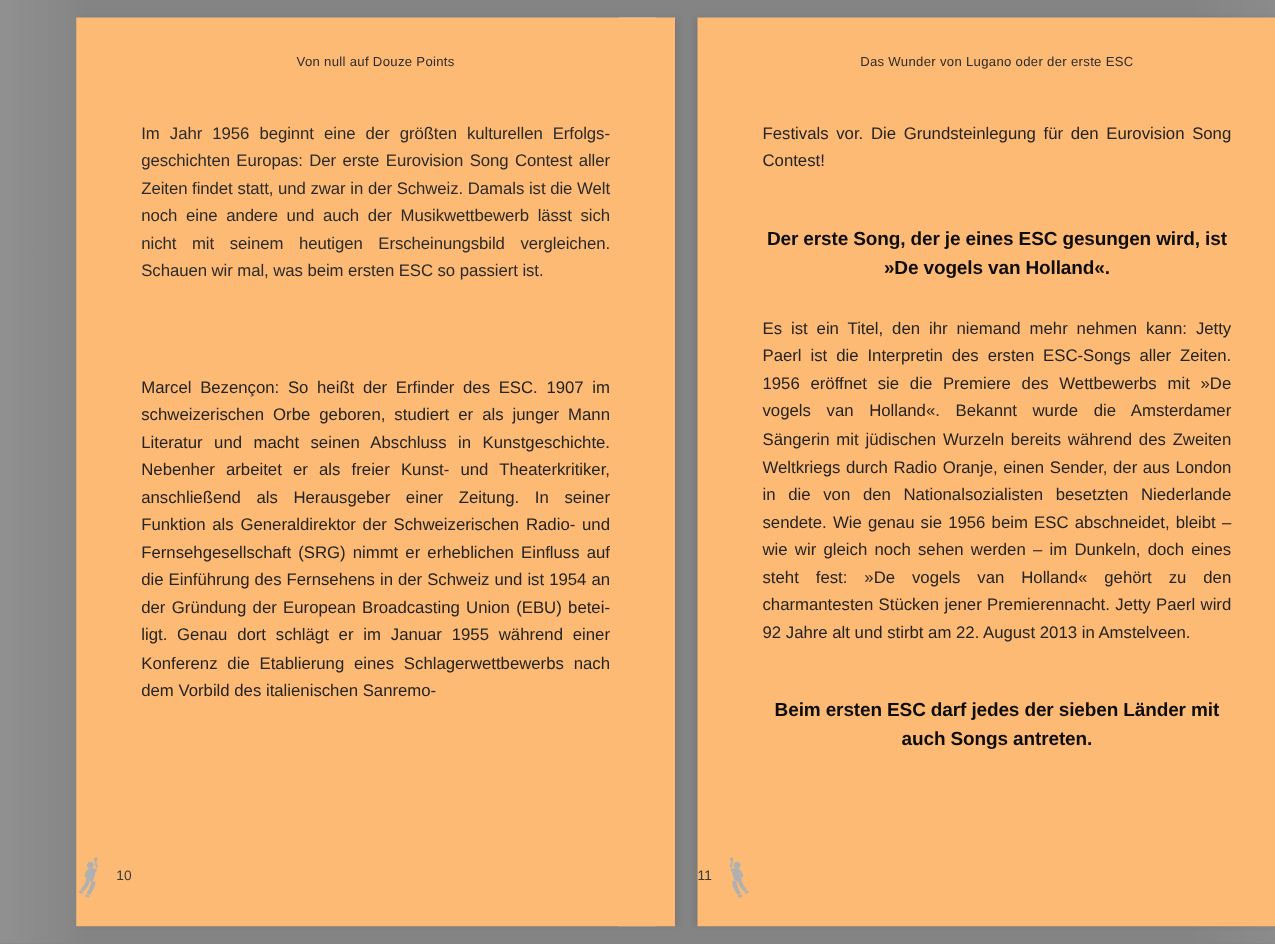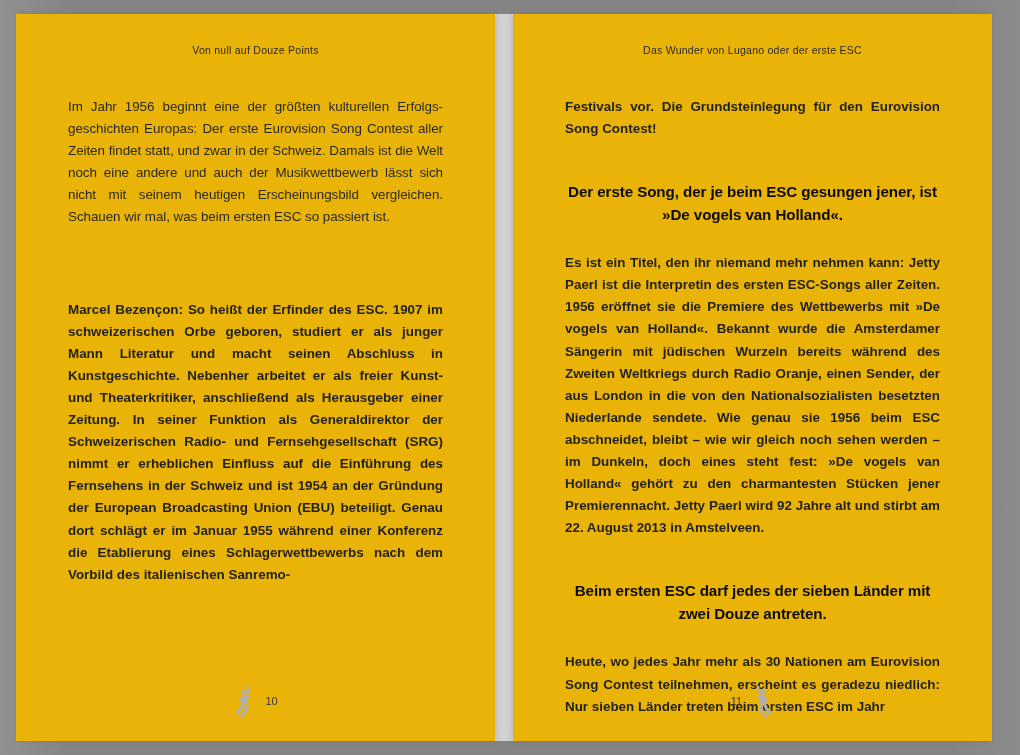--- a/index.html
+++ b/index.html
@@ -33,23 +33,24 @@
         rgba(255,255,255,0.00) 950px,
         rgba(255,255,255,0.06) 1020px);
     pointer-events: none;
   }
 
   .page {
     position: absolute;
     top: 14px;
     width: 479px;
     height: 727px;
-    background: #eab308;
+    background: #fdba74;
     box-sizing: border-box;
     overflow: hidden;
+    margin-left: 45px;
   }
   .page.left  { left: 16px;  box-shadow: 2px 0 5px rgba(0,0,0,0.10); }
   .page.right { left: 513px; box-shadow: -2px 0 5px rgba(0,0,0,0.10); }
 
   
   #gutter {
     position: absolute;
     top: 14px;
     left: 495px;
     width: 30px;
@@ -77,21 +78,21 @@
   }
 
   p.body {
     margin: 0 0 0 0;
     font-size: 13.4px;
     line-height: 22.1px;
     color: #232323;
     text-align: justify;
     text-justify: inter-word;
     hyphens: manual;
-    font-weight: 700;
+    font-weight: 400;
   }
 
   p.body.lead {
     font-weight: 400;
     color: #2a2a2a;
     letter-spacing: -0.05px;
   }
 
   h2.subhead {
     margin: 0;
@@ -108,21 +109,20 @@
   .sp-body-to-head { height: 40px; }
 
   
   .folio {
     position: absolute;
     bottom: 22px;
     left: 0;
     right: 0;
     display: flex;
     align-items: center;
-    justify-content: center;
     gap: 6px;
   }
   .folio .num {
     font-size: 11px;
     color: #3a3a3a;
     line-height: 1;
     padding-bottom: 2px;
   }
   .singer-icon {
     width: 26px;
@@ -191,33 +191,32 @@
   <div class="page right">
 
     <div class="running-head">Das Wunder von Lugano oder der erste ESC</div>
 
     <div class="textblock">
 
       <p class="body">Festivals vor. Die Grundsteinlegung für den Eurovision Song Contest!</p>
 
       <div class="sp-body-to-head"></div>
 
-      <h2 class="subhead">Der erste Song, der je beim ESC gesungen jener, ist »De vogels van Holland«.</h2>
+      <h2 class="subhead">Der erste Song, der je eines ESC gesungen wird, ist »De vogels van Holland«.</h2>
 
       <div class="sp-head-to-body"></div>
 
       <p class="body">Es ist ein Titel, den ihr niemand mehr nehmen kann: Jetty Paerl ist die Interpretin des ersten ESC-Songs aller Zeiten. 1956 eröffnet sie die Premiere des Wettbewerbs mit »De vogels van Holland«. Bekannt wurde die Amsterdamer Sängerin mit jüdischen Wurzeln bereits während des Zweiten Weltkriegs durch Radio Oranje, einen Sender, der aus London in die von den Nationalsozialisten be­setzten Niederlande sendete. Wie genau sie 1956 beim ESC abschneidet, bleibt – wie wir gleich noch sehen wer­den – im Dunkeln, doch eines steht fest: »De vogels van Holland« gehört zu den charmantesten Stücken jener Premierennacht. Jetty Paerl wird 92 Jahre alt und stirbt am 22. August 2013 in Amstelveen.</p>
 
       <div class="sp-body-to-head"></div>
 
-      <h2 class="subhead">Beim ersten ESC darf jedes der sieben Länder mit zwei Douze antreten.</h2>
+      <h2 class="subhead">Beim ersten ESC darf jedes der sieben Länder mit auch Songs antreten.</h2>
 
       <div class="sp-head-to-body"></div>
 
-      <p class="body">Heute, wo jedes Jahr mehr als 30 Nationen am Eurovision Song Contest teilnehmen, erscheint es geradezu nied­lich: Nur sieben Länder treten beim ersten ESC im Jahr</p>
 
     </div>
 
     <div class="folio">
       <span class="num">11</span>
       <span class="singer-icon flip">
         <svg viewBox="0 0 52 68" width="26" height="34" aria-hidden="true">
           <g fill="#b0b0b0">
             <path d="M30.5 2.2c1.6-.6 3.2.2 3.7 1.7.5 1.5-.3 3.1-1.9 3.6-1.6.5-3.2-.3-3.7-1.8-.4-1.5.4-3 1.9-3.5z"></path>
             <path d="M28.8 7.4l2.9-1.0 1.1 3.1-2.9 1.0z"></path>

